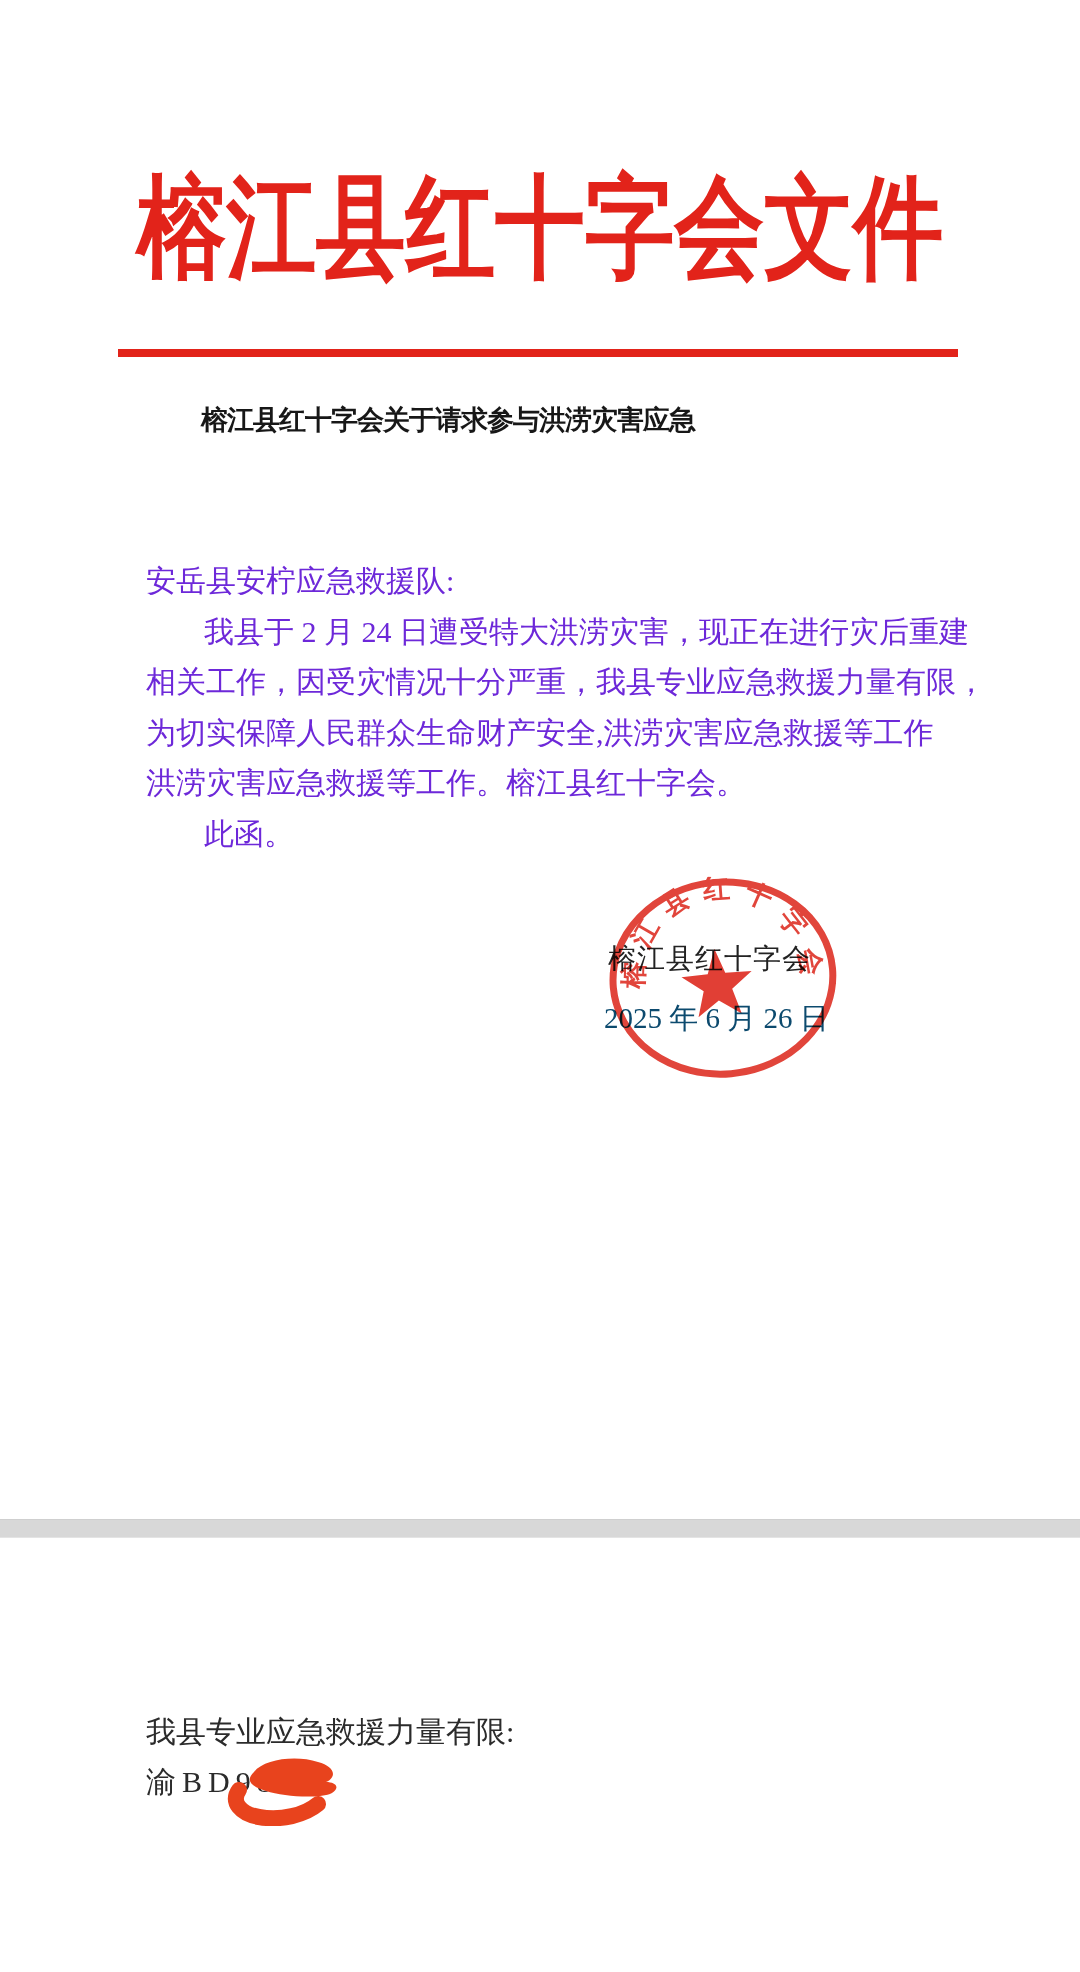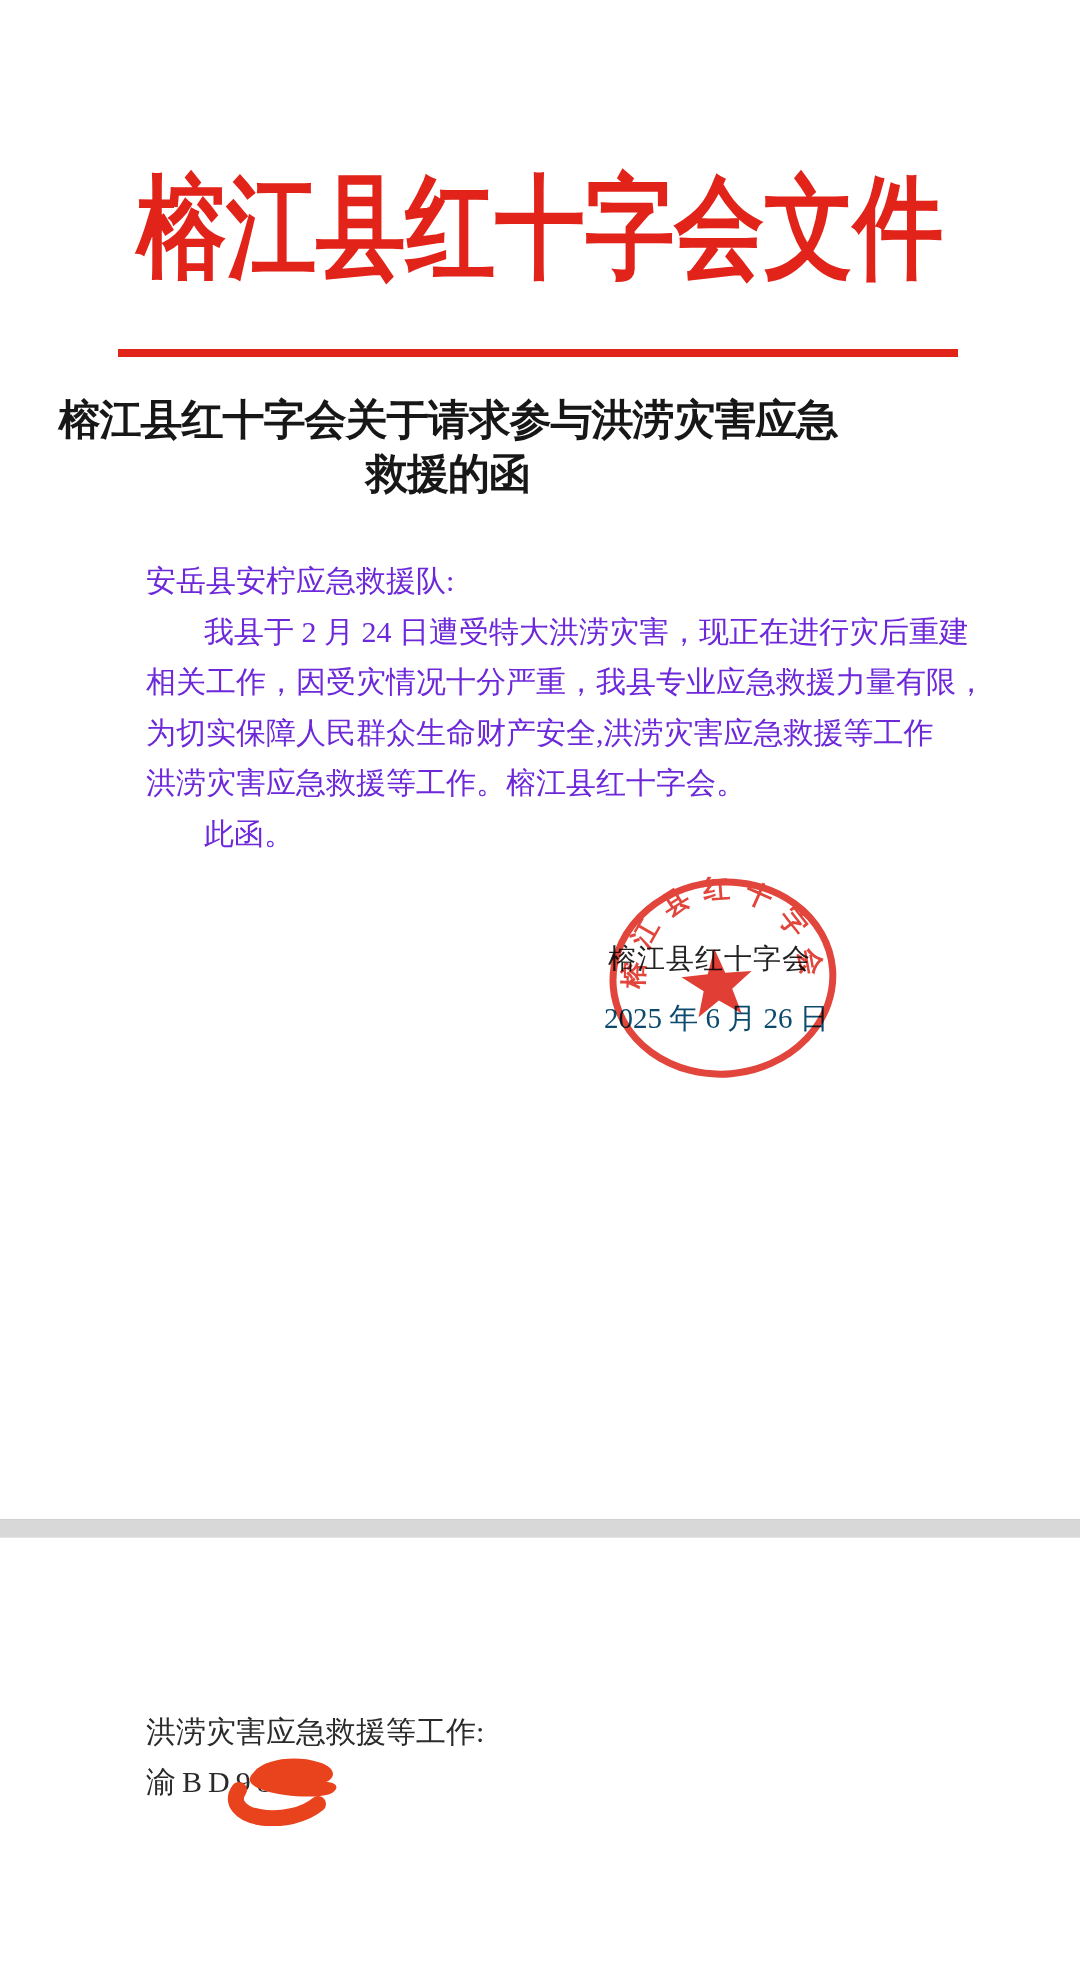--- a/index.html
+++ b/index.html
@@ -36,21 +36,21 @@
     background: #e2231a;
   }
 
   
   .doc-title {
     position: absolute;
     top: 393px; left: 0; width: 896px;
     text-align: center;
     color: #171717;
     font-weight: 700;
-    font-size: 42px;
+    font-size: 27px;
     line-height: 54px;
     letter-spacing: -1px;
   }
 
   
   .doc-body {
     position: absolute;
     left: 146px; top: 556px;
     width: 800px;
     color: #6d28d9;
@@ -123,21 +123,20 @@
 
 <div class="page">
 
   <div class="doc-header">
     <span class="squeeze">榕江县红十字会文件</span>
   </div>
   <div class="red-rule"></div>
 
   <div class="doc-title">
     <div>榕江县红十字会关于请求参与洪涝灾害应急</div>
-    <div>救援的函</div>
   </div>
 
   <div class="doc-body">
     <div class="line">安岳县安柠应急救援队:</div>
     <div class="line indent">我县于 2 月 24 日遭受特大洪涝灾害，现正在进行灾后重建</div>
     <div class="line">相关工作，因受灾情况十分严重，我县专业应急救援力量有限，</div>
     <div class="line">为切实保障人民群众生命财产安全,洪涝灾害应急救援等工作</div>
     <div class="line">洪涝灾害应急救援等工作。榕江县红十字会。</div>
     <div class="line indent">此函。</div>
   </div>
@@ -151,21 +150,21 @@
     <defs>
       <path id="sealArc" d="M 47 140 A 80 80 0 1 1 187 140" fill="none"></path>
     </defs>
     <text font-size="27" font-weight="bold" fill="#dd2b20" font-family="Liberation Serif, serif">
       <textPath href="#sealArc" startOffset="36" textLength="262" id="seal-textpath">榕江县红十字会</textPath>
     </text>
   </svg>
 
   <div class="page-gap"></div>
 
-  <div class="vehicle-label">洪涝灾害应急救援等工作:</div>
+  <div class="vehicle-label">我县专业应急救援力量有限:</div>
   <div class="plate">渝BD98</div>
 
   <svg class="scribble" viewBox="0 0 128 72" xmlns="http://www.w3.org/2000/svg">
     <path d="M28 18 C38 5 70 1 92 8 C108 12 112 23 100 28 C109 28 115 33 106 39 C94 45 58 43 40 37 C25 32 19 27 28 18 Z" fill="#e8431d"></path>
     <path d="M13 36 C4 48 15 60 33 63 C55 67 79 61 92 50" fill="none" stroke="#e8431d" stroke-width="16" stroke-linecap="round"></path>
   </svg>
 
 </div>
 
 </body></html>

